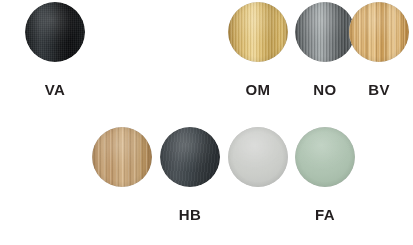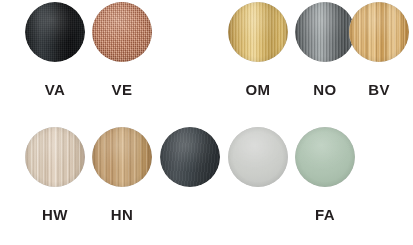--- a/index.html
+++ b/index.html
@@ -284,28 +284,20 @@
   <div class="swatch-row row-1">
     <div class="swatch-cell fin-VA" style="left:0px">
       <div class="swatch-disc">
         <div class="disc-base"></div>
         <div class="disc-grain"></div>
         <div class="disc-shade"></div>
       </div>
       <div class="swatch-label">VA</div>
     </div>
 
-    <div class="swatch-cell fin-VE" style="left:67px">
-      <div class="swatch-disc">
-        <div class="disc-base"></div>
-        <div class="disc-grain"></div>
-        <div class="disc-shade"></div>
-      </div>
-      <div class="swatch-label">VE</div>
-    </div>
 
 
     <div class="swatch-cell fin-NO" style="left:270px">
       <div class="swatch-disc">
         <div class="disc-base"></div>
         <div class="disc-grain"></div>
         <div class="disc-shade"></div>
       </div>
       <div class="swatch-label">NO</div>
     </div>
@@ -323,44 +315,36 @@
       <div class="swatch-disc">
         <div class="disc-base"></div>
         <div class="disc-grain"></div>
         <div class="disc-shade"></div>
       </div>
       <div class="swatch-label">BV</div>
     </div>
   </div>
 
   <div class="swatch-row row-2">
-    <div class="swatch-cell fin-HW" style="left:0px">
-      <div class="swatch-disc">
-        <div class="disc-base"></div>
-        <div class="disc-grain"></div>
-        <div class="disc-shade"></div>
-      </div>
-      <div class="swatch-label">HW</div>
-    </div>
 
     <div class="swatch-cell fin-HN" style="left:67px">
       <div class="swatch-disc">
         <div class="disc-base"></div>
         <div class="disc-grain"></div>
         <div class="disc-shade"></div>
       </div>
-      <div class="swatch-label">HN</div>
     </div>
 
     <div class="swatch-cell fin-HB" style="left:135px">
       <div class="swatch-disc">
         <div class="disc-base"></div>
         <div class="disc-grain"></div>
         <div class="disc-shade"></div>
       </div>
+      <div class="swatch-label">HB</div>
     </div>
 
     <div class="swatch-cell fin-FG" style="left:203px">
       <div class="swatch-disc">
         <div class="disc-base"></div>
         <div class="disc-grain"></div>
         <div class="disc-shade"></div>
       </div>
     </div>
 

